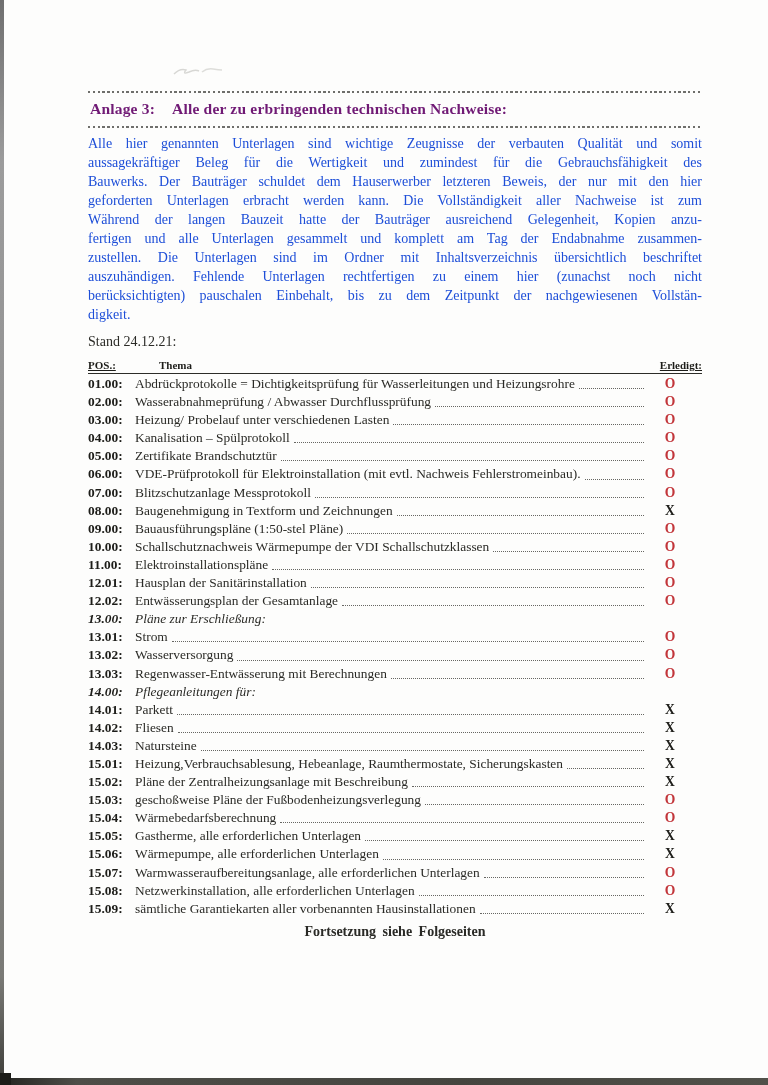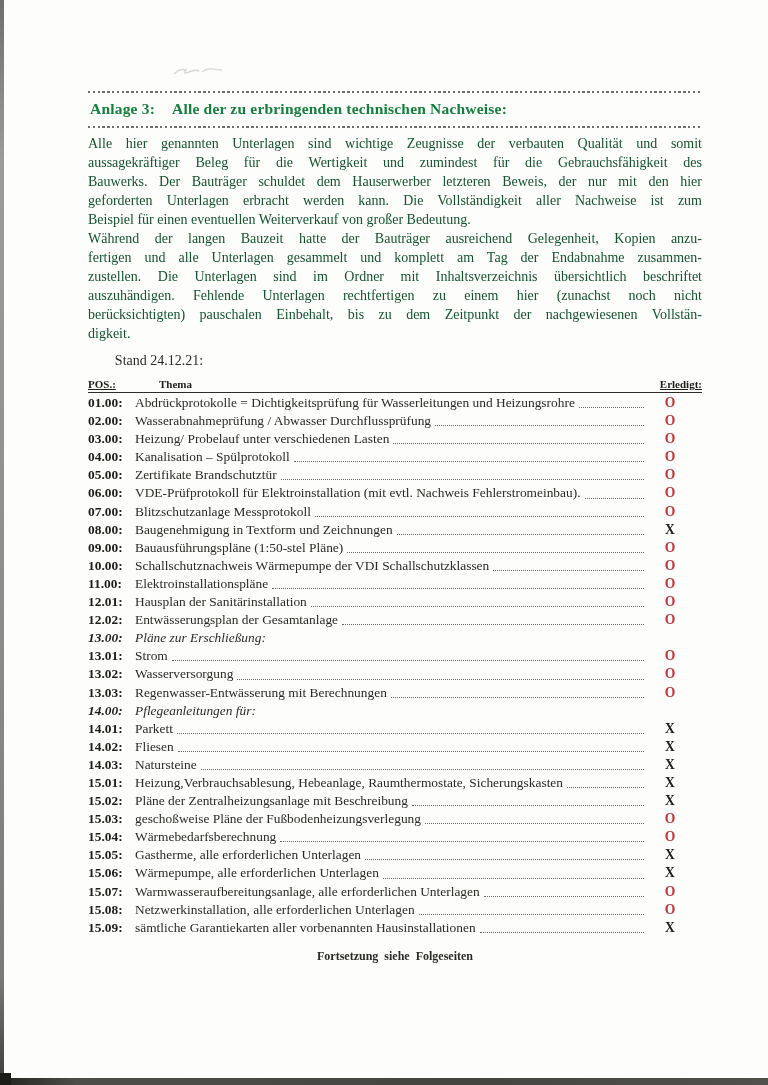--- a/index.html
+++ b/index.html
@@ -25,28 +25,28 @@
   
   .content{position:absolute;left:88px;top:91px;width:614px;}
   .sep{
     height:2px;
     background:repeating-linear-gradient(90deg,#4b4b47 0 2.4px,transparent 2.4px 4.8px);
     opacity:.8;
   }
   .heading{
     display:flex;align-items:flex-start;
     padding:7px 0 8px 2px;
-    font-weight:bold;font-size:15.5px;color:#15803d;letter-spacing:.2px;
+    font-weight:bold;font-size:15.5px;color:#701a75;letter-spacing:.2px;
   }
   .heading .hlabel{flex:0 0 82px;}
-  .paragraphs{margin-top:6px;font-size:14px;line-height:19px;color:#14532d;}
+  .paragraphs{margin-top:6px;font-size:14px;line-height:19px;color:#1d4ed8;}
   .pline{text-align:justify;text-align-last:justify;height:19px;overflow:hidden;}
   .pline.last{text-align-last:left;}
   .stand{display:flex;margin-top:8px;font-size:14px;line-height:19px;}
-  .stand .slabel{flex:0 0 142px;text-align:center;}
+  .stand .slabel{flex:0 0 142px;}
   .stand .sline1{text-align:justify;text-align-last:justify;}
   .stand-mark{font-weight:bold;color:var(--red,#c2353a);}
   .thead{
     display:flex;align-items:flex-end;margin-top:8px;
     font-weight:bold;font-size:11px;color:#1d1d19;
     border-bottom:1.5px solid #2c2c28;padding-bottom:2px;
   }
   .thead .hpos{flex:0 0 47px;text-decoration:underline;}
   .thead .hthema{flex:1 1 auto;margin-left:24px;}
   .thead .herl{flex:0 0 auto;text-decoration:underline;}
@@ -64,22 +64,22 @@
   .row .status{
     flex:0 0 40px;margin-right:12px;text-align:center;
     font-weight:bold;font-size:13.6px;
   }
   .row .status.O{color:var(--red,#c2353a);}
   .row .status.X{color:#20201c;}
   .row.section{font-style:italic;}
   .row.section .no{font-style:italic;}
   .row.section .leader,.row.section .status{visibility:hidden;}
   .footer-note{
-    margin-top:12px;text-align:center;
-    font-size:12px;font-weight:bold;color:#2a2a26;word-spacing:3px;
+    margin-top:6px;text-align:center;
+    font-size:14px;font-weight:bold;color:#2a2a26;word-spacing:3px;
   }
 </style>
 </head>
 <body>
 
 <div class="scan-left"></div>
 <div class="scan-bottom"></div>
 <div class="scan-corner"></div>
 
 <div class="smudge">
@@ -98,21 +98,20 @@
     <span class="htitle">Alle der zu erbringenden technischen Nachweise:</span>
   </div>
 
   <div class="sep"></div>
 
   <div class="paragraphs" id="paragraphs">
       <div class="pline">Alle hier genannten Unterlagen sind wichtige Zeugnisse der verbauten Qualität und somit</div>
       <div class="pline">aussagekräftiger Beleg für die Wertigkeit und zumindest für die Gebrauchsfähigkeit des</div>
       <div class="pline">Bauwerks. Der Bauträger schuldet dem Hauserwerber letzteren Beweis, der nur mit den hier</div>
       <div class="pline">geforderten Unterlagen erbracht werden kann. Die Vollständigkeit aller Nachweise ist zum</div>
-      <div class="pline last">Beispiel für einen eventuellen Weiterverkauf von großer Bedeutung.</div>
       <div class="pline">Während der langen Bauzeit hatte der Bauträger ausreichend Gelegenheit, Kopien anzu-</div>
       <div class="pline">fertigen und alle Unterlagen gesammelt und komplett am Tag der Endabnahme zusammen-</div>
       <div class="pline">zustellen. Die Unterlagen sind im Ordner mit Inhaltsverzeichnis übersichtlich beschriftet</div>
       <div class="pline">auszuhändigen. Fehlende Unterlagen rechtfertigen zu einem hier (zunachst noch nicht</div>
       <div class="pline">berücksichtigten) pauschalen Einbehalt, bis zu dem Zeitpunkt der nachgewiesenen Vollstän-</div>
       <div class="pline last">digkeit.</div>
     </div>
 
   <div class="stand">
     <span class="slabel">Stand 24.12.21:</span>

